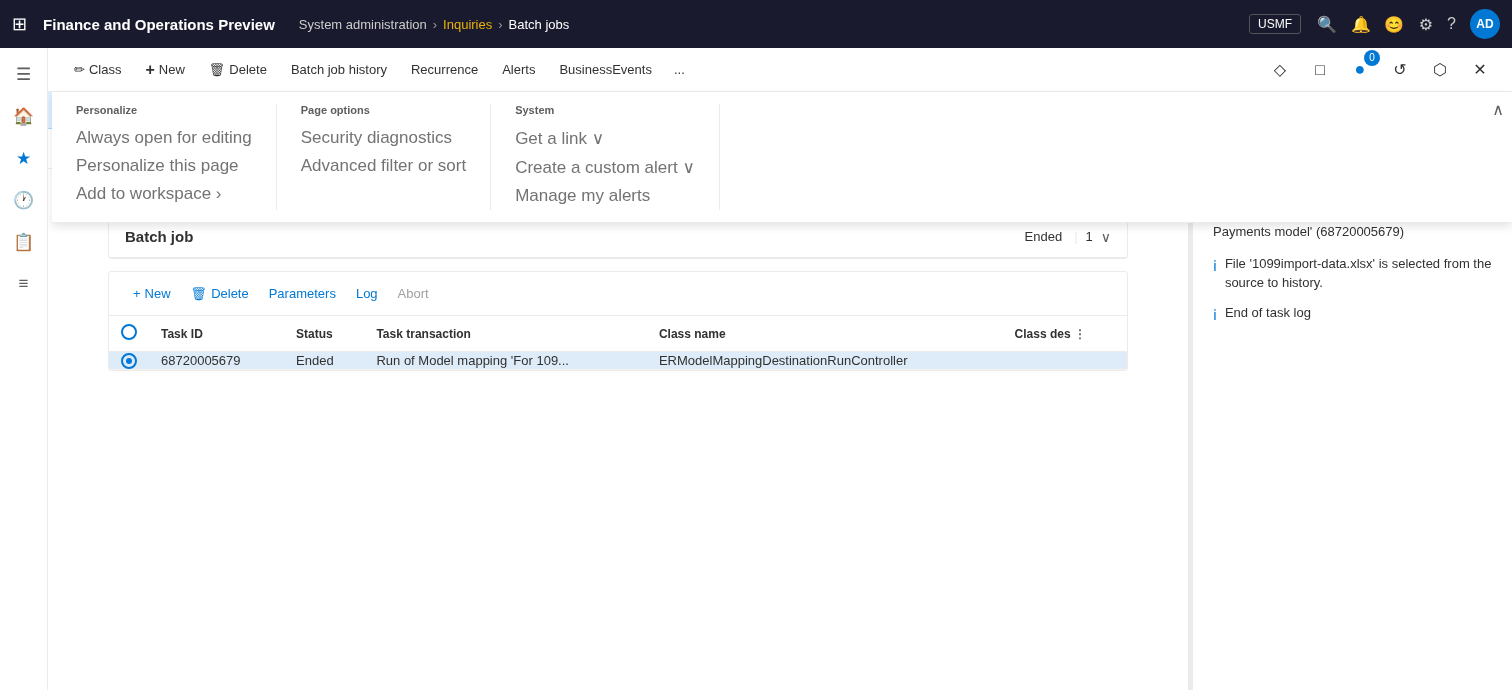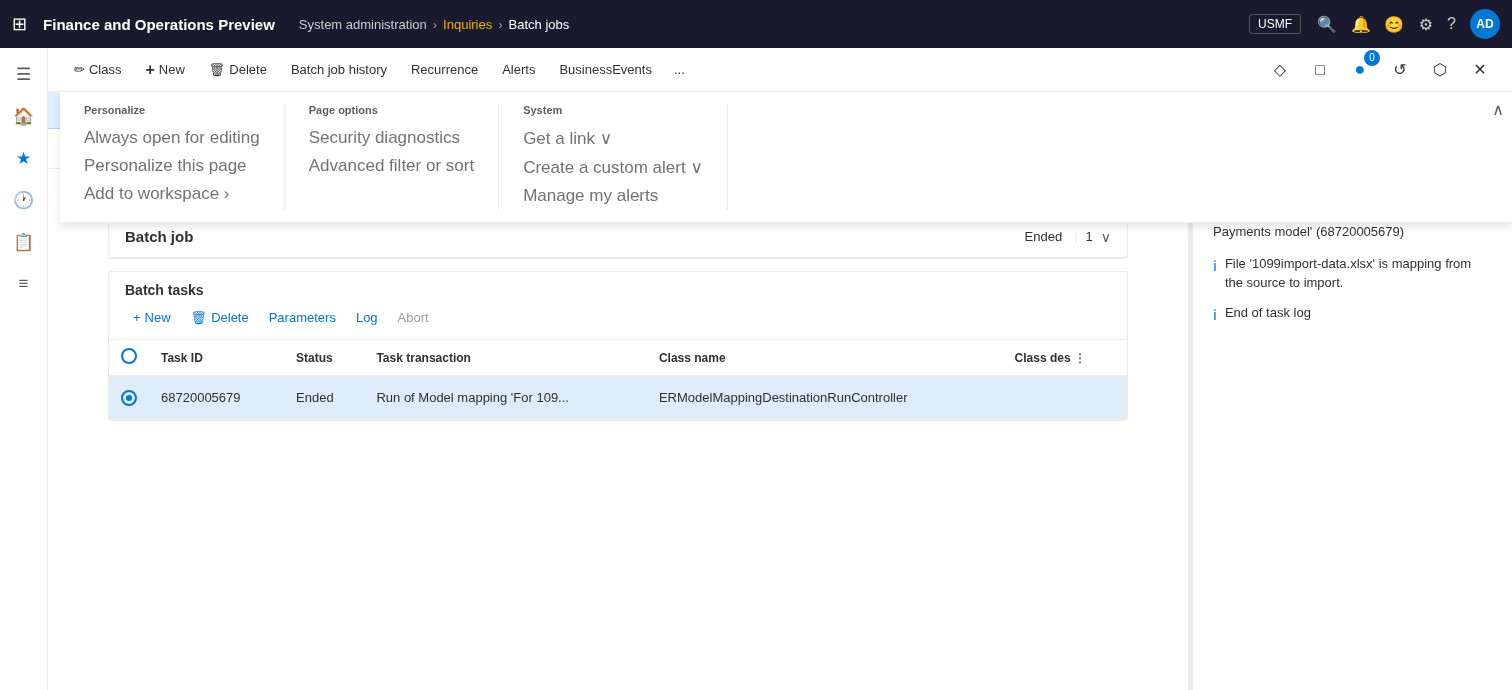--- a/index.html
+++ b/index.html
@@ -27,21 +27,21 @@
     
     .main { flex: 1; display: flex; flex-direction: column; overflow: hidden; }
 
     
     .toolbar { background: white; border-bottom: 1px solid #edebe9; padding: 0 16px; height: 44px; display: flex; align-items: center; gap: 4px; position: relative; }
     .toolbar-btn { display: flex; align-items: center; gap: 4px; padding: 6px 10px; border: none; background: transparent; cursor: pointer; color: #323130; font-size: 13px; border-radius: 3px; }
     .toolbar-more { padding: 6px 8px; }
 
     
     .dropdown-overlay {
-      position: absolute; top: 44px; left: 12px; right: 0; background: white;
+      position: absolute; top: 44px; left: 4px; right: 0; background: white;
       border-bottom: 1px solid #edebe9; z-index: 100;
       display: flex; padding: 12px 0; box-shadow: 0 4px 8px rgba(0,0,0,0.1);
     }
     .dropdown-section { padding: 0 24px; border-right: 1px solid #edebe9; min-width: 160px; }
     .dropdown-section:last-child { border-right: none; }
     .dropdown-section-title { font-size: 11px; color: #605e5c; margin-bottom: 8px; font-weight: 600; }
     .dropdown-item { display: block; padding: 4px 0; color: #737373; cursor: pointer; font-size: 17px; text-decoration: none; white-space: nowrap; }
 
     
     .toolbar-right { margin-left: auto; display: flex; align-items: center; gap: 8px; }
@@ -97,21 +97,21 @@
     .batch-tasks-section { margin: 0 60px 12px; border: 1px solid #edebe9; border-radius: 3px; background: white; }
     .batch-tasks-header { padding: 10px 16px; border-bottom: 1px solid #edebe9; }
     .batch-tasks-title { font-size: 14px; font-weight: 600; color: #323130; margin-bottom: 8px; }
     .batch-tasks-toolbar { display: flex; align-items: center; gap: 4px; }
     .tasks-btn { display: flex; align-items: center; gap: 4px; padding: 4px 8px; border: none; background: transparent; cursor: pointer; color: #0078d4; font-size: 13px; border-radius: 3px; }
     .tasks-btn.disabled { color: #a19f9d; cursor: default; }
 
     
     .tasks-table { width: 100%; border-collapse: collapse; }
     .tasks-table thead th { padding: 8px 12px; text-align: left; font-size: 12px; font-weight: 600; color: #323130; border-bottom: 1px solid #edebe9; background: white; }
-    .tasks-table tbody td { padding: 13px 12px; font-size: 13px; color: #323130; border-bottom: 1px solid #f3f2f1; }
+    .tasks-table tbody td { padding: 0 12px; font-size: 13px; color: #323130; border-bottom: 1px solid #f3f2f1; }
     .tasks-table tbody tr.selected { background: #deecf9; }
     .row-radio { width: 16px; height: 16px; border-radius: 50%; border: 2px solid #0078d4; display: inline-flex; align-items: center; justify-content: center; cursor: pointer; }
     .row-radio.selected::after { content: ''; width: 6px; height: 6px; border-radius: 50%; background: #0078d4; }
     .th-check { width: 32px; }
 
     
     .right-panel {
       width: 320px; background: white; border-left: 1px solid #edebe9;
       flex-shrink: 0; padding: 20px; overflow-y: auto;
     }
@@ -267,21 +267,20 @@
             <span class="batch-job-title">Batch job</span>
             <span class="batch-job-status">Ended</span>
             <span style="color:#edebe9;margin-right:8px;">|</span>
             <span class="batch-job-count">1</span>
             <span class="batch-job-chevron">∨</span>
           </div>
         </div>
 
         <div class="batch-tasks-section">
           <div class="batch-tasks-header">
-            <div class="batch-tasks-title">Batch tasks</div>
             <div class="batch-tasks-toolbar">
               <button class="tasks-btn">
                 <span>+</span>
                 <span>New</span>
               </button>
               <button class="tasks-btn">
                 <span>🗑</span>
                 <span>Delete</span>
               </button>
               <button class="tasks-btn">
@@ -333,21 +332,21 @@
 
       <div class="right-panel">
         <div class="right-panel-header">
           <span class="right-panel-title">Message details</span>
           <button class="right-panel-close">✕</button>
         </div>
         <div class="right-panel-body">
           <p>Infolog for task Run of Model mapping 'For 1099 manual transactions import', configuration '1099 Payments model' (68720005679)</p>
           <div class="info-item">
             <span class="info-item-icon">ℹ</span>
-            <span class="info-item-text">File '1099import-data.xlsx' is mapping from the source to import.</span>
+            <span class="info-item-text">File '1099import-data.xlsx' is selected from the source to history.</span>
           </div>
           <div class="info-item">
             <span class="info-item-icon">ℹ</span>
             <span class="info-item-text">End of task log</span>
           </div>
         </div>
       </div>
     </div>
   </div>
 </div>

